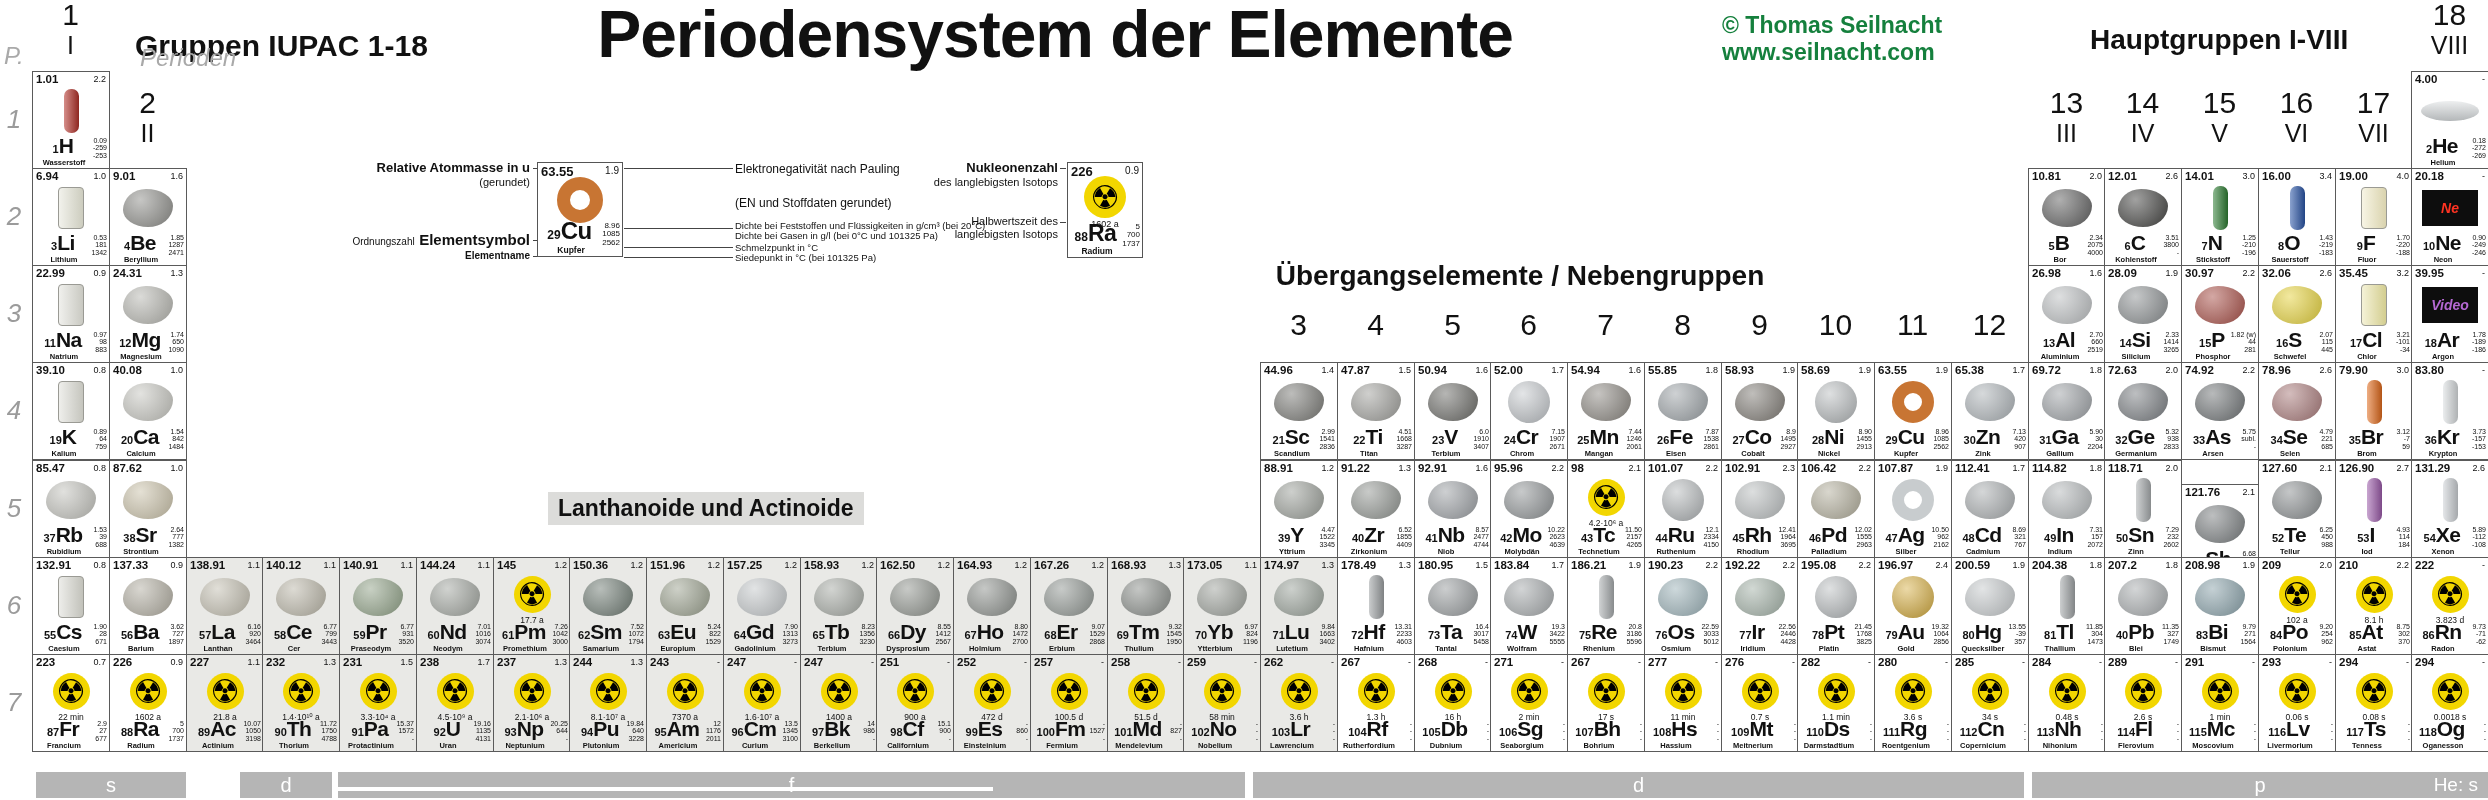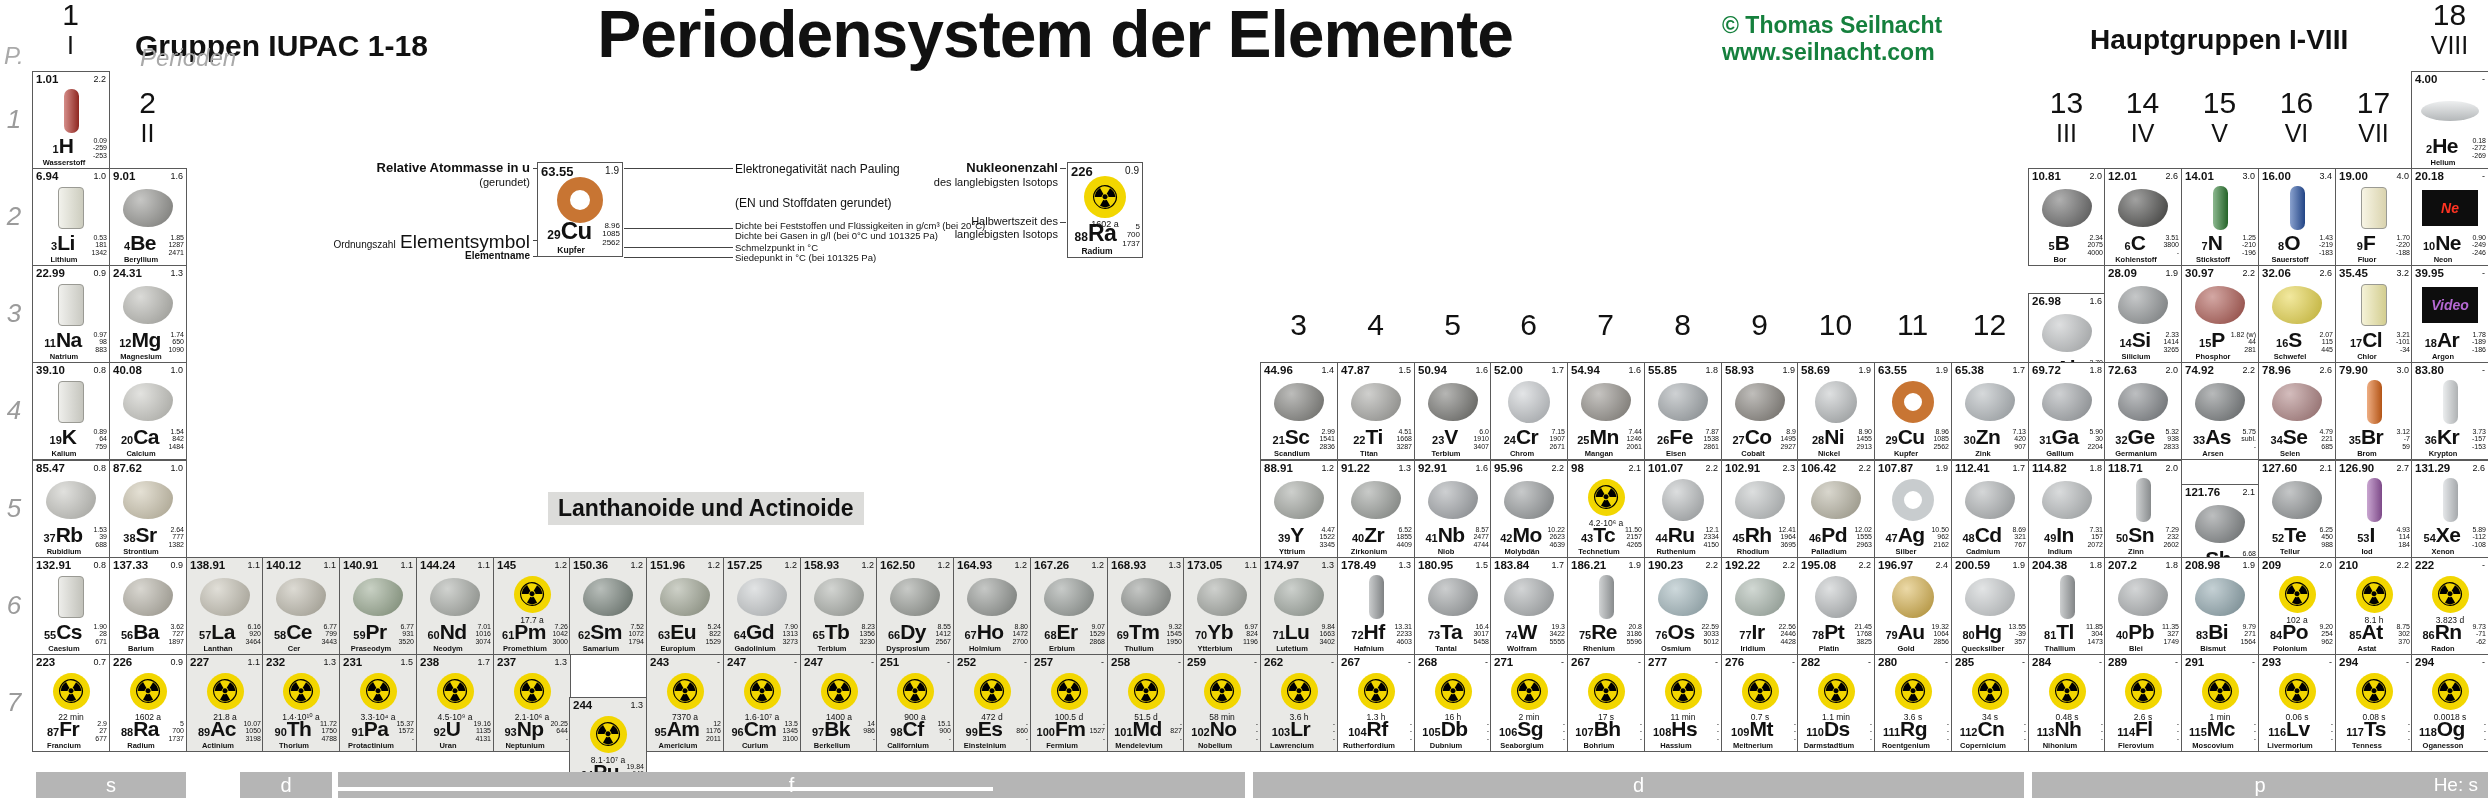--- a/index.html
+++ b/index.html
@@ -68,20 +68,21 @@
 
   <div class="abs p-abbr gray-it" style="left:4px;top:42px;">P.</div>
   <div class="abs h28b" style="left:135px;top:6px;font-size:30px;margin-top:23px;">Gruppen IUPAC 1-18</div>
   <div class="abs perioden gray-it" style="left:140px;top:44px;">Perioden</div>
   <div class="abs title" style="left:1055px;top:-4px;transform:translateX(-50%);">Periodensystem der Elemente</div>
   <div class="abs credit" style="left:1722px;top:12px;">
     <div>© Thomas Seilnacht</div>
     <div>www.seilnacht.com</div>
   </div>
   <div class="abs h28b" style="left:2090px;top:24px;">Hauptgruppen I-VIII</div>
+  <div class="abs h28b" style="left:1520px;top:260px;transform:translateX(-50%);">Übergangselemente / Nebengruppen</div>
   <div class="abs lanthanoide-chip" style="left:548px;top:492px;">Lanthanoide und Actinoide</div>
 
   <div id="group-headers">
       <div class="abs ghead" style="left: 32px; top: 0px;">
         <div class="gnum">1</div>
         <div class="grom">I</div>
       </div>
       <div class="abs ghead" style="left: 109px; top: 88px;">
         <div class="gnum">2</div>
         <div class="grom">II</div>
@@ -314,21 +315,21 @@
           <div class="ph-rock" style="background-color: rgb(182, 182, 176);"></div>
         </div>
         <div class="idrow"><span class="num">12</span><span class="sym">Mg</span></div>
         <div class="vals">
           <div>1.74</div>
           <div>650</div>
           <div>1090</div>
         </div>
         <div class="ename">Magnesium</div>
       </div>
-      <div class="cell" style="left: 2028px; top: 265px; margin-top: 28px;">
+      <div class="cell" style="left: 2028px; top: 265px;">
         <span class="mass">26.98</span>
         <span class="en">1.6</span>
         <div class="photo">
           <div class="ph-rock" style="background-color: rgb(188, 191, 193);"></div>
         </div>
         <div class="idrow"><span class="num">13</span><span class="sym">Al</span></div>
         <div class="vals">
           <div>2.70</div>
           <div>660</div>
           <div>2519</div>
@@ -1486,21 +1487,21 @@
         </div>
         <div class="hl">2.1·10⁶ a</div>
         <div class="idrow"><span class="num">93</span><span class="sym">Np</span></div>
         <div class="vals">
           <div>20.25</div>
           <div>644</div>
           <div>-</div>
         </div>
         <div class="ename">Neptunium</div>
       </div>
-      <div class="cell f" style="left: 569px; top: 654px; margin-top: 43px;">
+      <div class="cell f" style="left: 569px; top: 654px;">
         <span class="mass">244</span>
         <span class="en">1.3</span>
         <div class="photo" style="height: 42px;">
           <div class="trefoil">
             <span>☢</span>
           </div>
         </div>
         <div class="hl">8.1·10⁷ a</div>
         <div class="idrow"><span class="num">94</span><span class="sym">Pu</span></div>
         <div class="vals">
@@ -1975,21 +1976,21 @@
           <div>700</div>
           <div>1737</div>
         </div>
       <div class="ename" style="font-size:8.5px;right:18px;">Radium</div>
     </div>
 
     <div class="abs lg-bold lg-right" style="left:300px;top:160px;">Relative Atommasse in u</div>
     <div class="abs lg-small lg-right" style="left:300px;top:176px;">(gerundet)</div>
     <div class="abs lg-right" style="left:300px;top:231px;white-space:nowrap;">
       <span style="font-size:10px;">Ordnungszahl</span>
-      <span style="font-size:19px;font-weight:normal;">Elementsymbol</span>
+      <span style="font-size:15px;font-weight:bold;">Elementsymbol</span>
     </div>
     <div class="abs lg-right" style="left:300px;top:250px;font-size:10px;font-weight:bold;">Elementname</div>
 
     <div class="abs lg-small" style="left:735px;top:162px;font-size:12px;">Elektronegativität nach Pauling</div>
     <div class="abs lg-small" style="left:735px;top:196px;font-size:12px;">(EN und Stoffdaten gerundet)</div>
     <div class="abs lg-small9" style="left:735px;top:221px;">Dichte bei Feststoffen und Flüssigkeiten in g/cm³ (bei 20°C)</div>
     <div class="abs lg-small9" style="left:735px;top:231px;">Dichte bei Gasen in g/l (bei 0°C und 101325 Pa)</div>
     <div class="abs lg-small9" style="left:735px;top:243px;">Schmelzpunkt in °C</div>
     <div class="abs lg-small9" style="left:735px;top:253px;">Siedepunkt in °C (bei 101325 Pa)</div>
 

